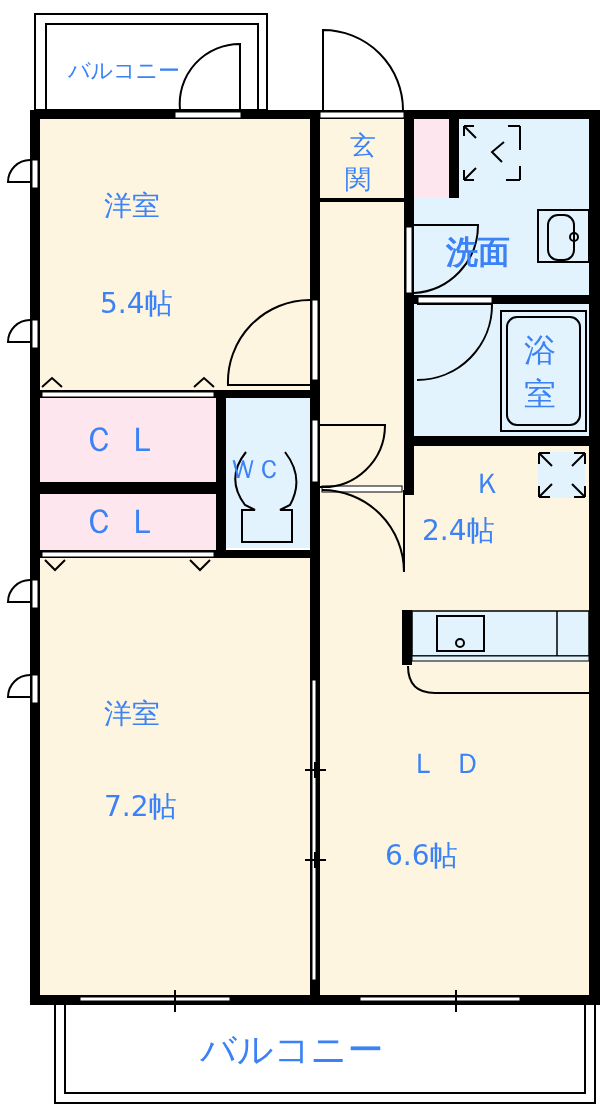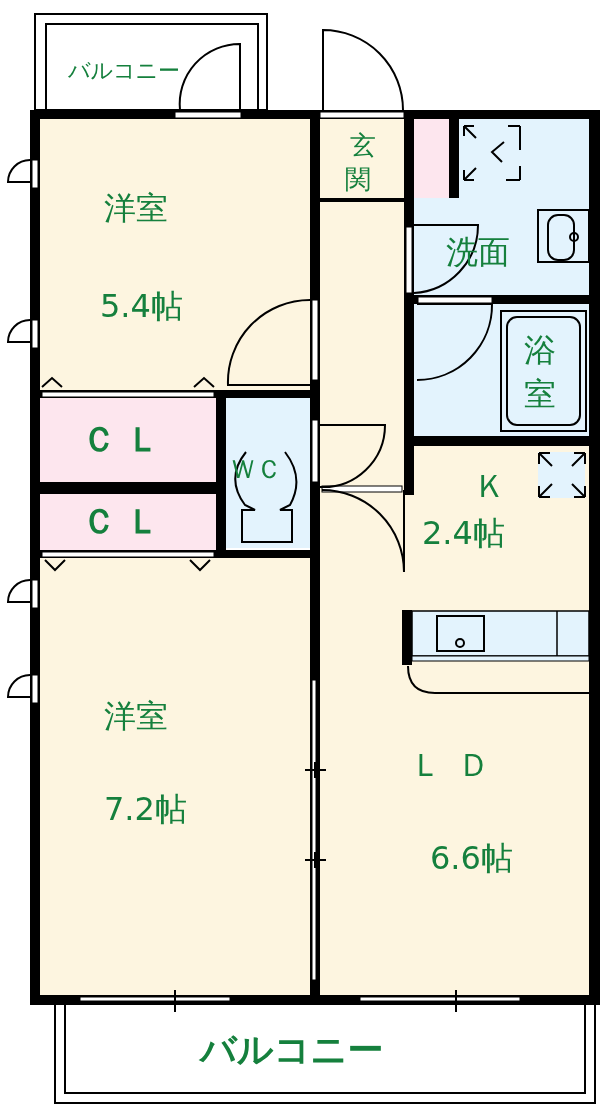--- a/index.html
+++ b/index.html
@@ -1,20 +1,20 @@
 <!DOCTYPE html>
 <html><head>
 <meta charset="utf-8">
 <style>
   html, body { margin: 0; padding: 0; background: #ffffff; }
   body { width: 600px; height: 1117px; position: relative; overflow: hidden; font-family: "DejaVu Sans", sans-serif; }
   svg { position: absolute; left: 0; top: 0; }
-  .lbl { position: absolute; color: #15803d; text-align: center; white-space: nowrap; line-height: 1; }
-  .big { font-size: 32px; }
-  .mid { font-size: 34px; font-weight: bold; }
+  .lbl { position: absolute; color: #3b82f6; text-align: center; white-space: nowrap; line-height: 1; }
+  .big { font-size: 28px; }
+  .mid { font-size: 34px; }
   .sm  { font-size: 28px; }
   .xs  { font-size: 22px; margin-top: 36px; }
 </style>
 </head>
 <body>
 
 <svg width="600" height="1117" viewBox="0 0 600 1117" xmlns="http://www.w3.org/2000/svg">
 
   <g fill="none" stroke="#000" stroke-width="2">
     <rect x="35" y="14" width="232" height="96"></rect>
@@ -154,32 +154,32 @@
 </svg>
 
 <div class="lbl sm" style="left:68px; top:60px; font-size:22px;">バルコニー</div>
 
 <div class="lbl big" style="left:104px; top:192px;">洋室</div>
 <div class="lbl big" style="left:100px; top:290px;">5.4帖</div>
 
 <div class="lbl sm" style="left:350px; top:132px; font-size:26px;">玄</div>
 <div class="lbl sm" style="left:345px; top:166px; font-size:26px;">関</div>
 
-<div class="lbl sm" style="left:446px; top:236px; font-size:32px;">洗面</div>
+<div class="lbl sm" style="left:446px; top:236px; font-size:32px;font-weight:bold;">洗面</div>
 
 <div class="lbl sm" style="left:524px; top:334px; font-size:32px;">浴</div>
 <div class="lbl sm" style="left:524px; top:378px; font-size:32px;">室</div>
 
 <div class="lbl mid" style="left:82px; top:422px; letter-spacing:10px;">ＣＬ</div>
 <div class="lbl mid" style="left:82px; top:504px; letter-spacing:10px;">ＣＬ</div>
 
 <div class="lbl xs" style="left:230px; top:420px; font-size:26px;">ＷＣ</div>
 
 <div class="lbl big" style="left:474px; top:470px;">Ｋ</div>
 <div class="lbl big" style="left:422px; top:517px;">2.4帖</div>
 
 <div class="lbl big" style="left:104px; top:700px;">洋室</div>
 <div class="lbl big" style="left:104px; top:793px;">7.2帖</div>
 
 <div class="lbl big" style="left:410px; top:752px; letter-spacing:16px;font-family:Liberation Mono, monospace;">ＬＤ</div>
-<div class="lbl big" style="left:385px; top:842px;margin-left:45px;">6.6帖</div>
+<div class="lbl big" style="left:385px; top:842px;">6.6帖</div>
 
 <div class="lbl mid" style="left:200px; top:1032px; font-size:36px;">バルコニー</div>
 
 </body></html>

